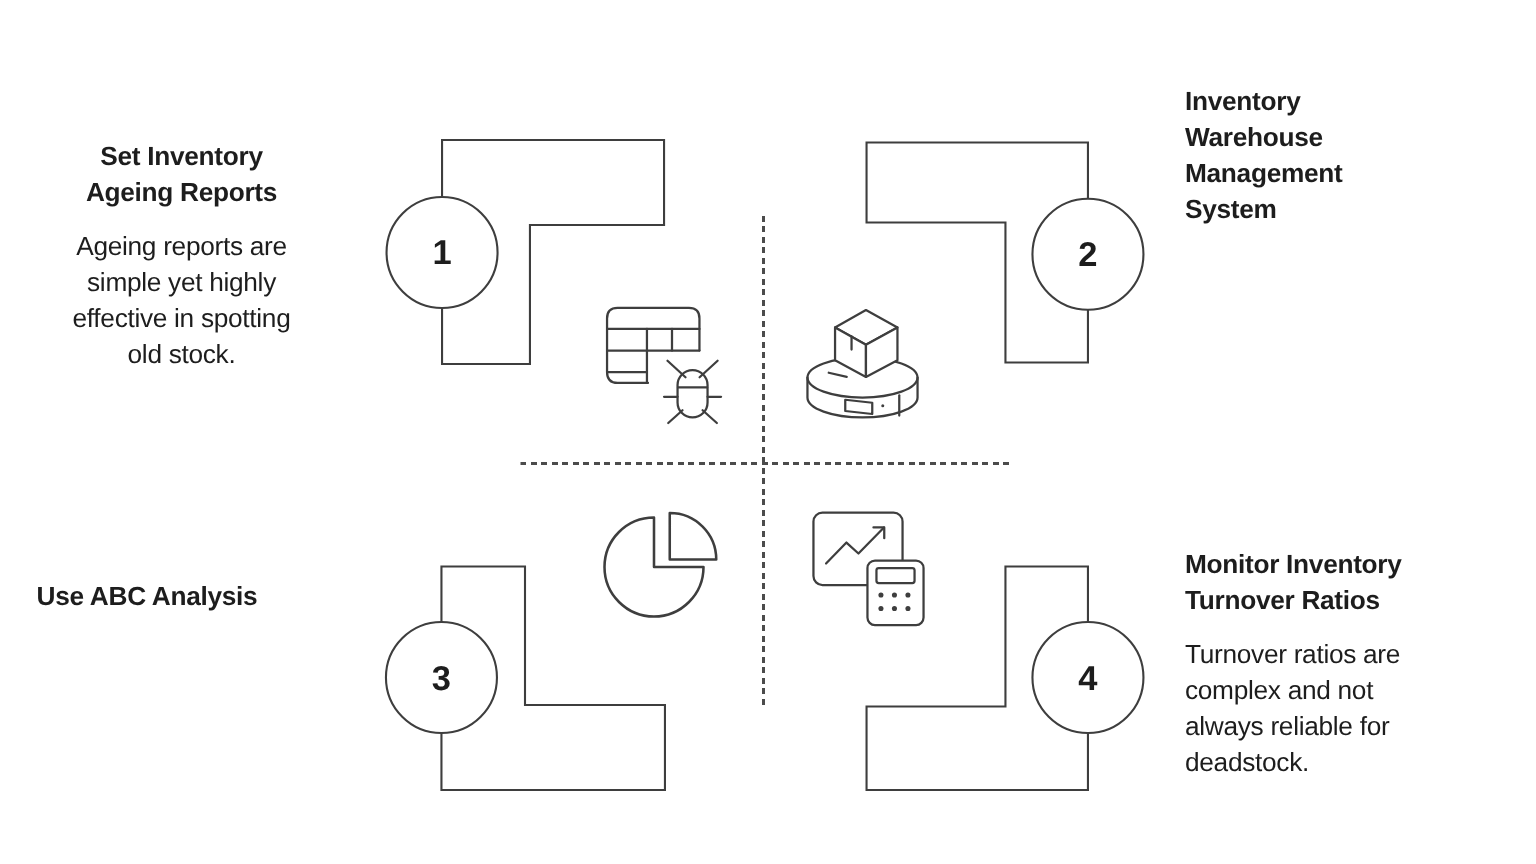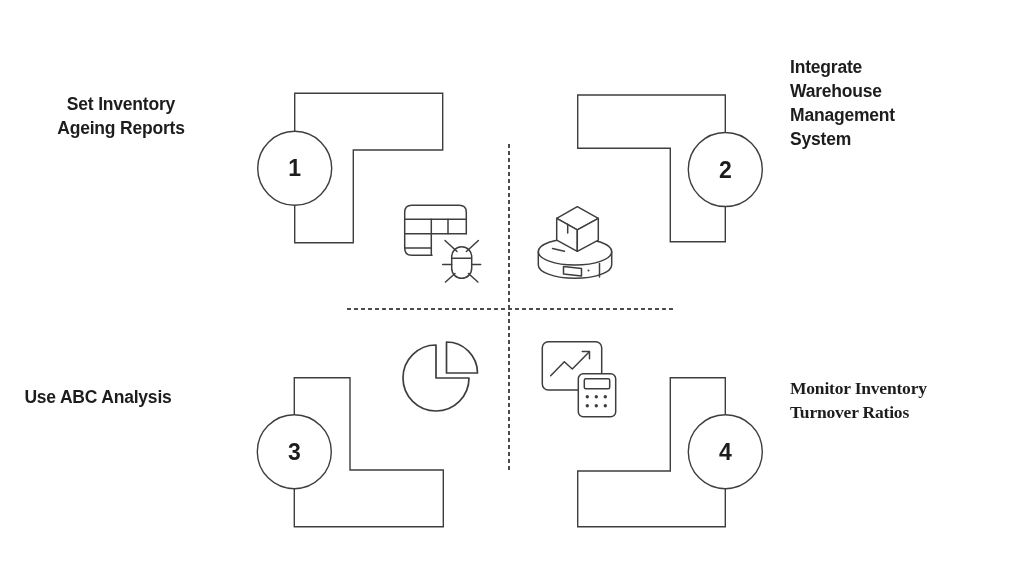--- a/index.html
+++ b/index.html
@@ -19,40 +19,44 @@
   }
   .qtext p{
     font-size:17.5px;line-height:24px;margin:0;
     white-space:pre-line;letter-spacing:-0.2px;color:#1d1d1d;
   }
   .ta-r{text-align:center;}
   .ta-l{text-align:left;}
   .q1t{right:793px;top:92px;width:220px;}
   .q2t{left:790px;top:55px;width:210px;}
   .q3t{right:816px;top:385px;width:220px;}
-  .q4t{left:790px;top:376px;width:210px;font-family:Liberation Serif, serif;}
+  .q4t{left:790px;top:364px;width:210px;}
   svg{position:absolute;overflow:visible;}
   .shape path{fill:none;stroke:#3e3e3e;stroke-width:1.4;}
   .shape circle{fill:#ffffff;stroke:#3e3e3e;stroke-width:1.4;}
   .shape text{font-family:"Liberation Sans",sans-serif;font-size:23px;font-weight:bold;fill:#1d1d1d;text-anchor:middle;}
   .icon path, .icon rect, .icon ellipse, .icon line{fill:none;stroke:#3e3e3e;stroke-width:1.5;stroke-linecap:round;stroke-linejoin:round;}
   .icon .wfill{fill:#ffffff;}
   .icon .dot{fill:#3e3e3e;stroke:none;}
 </style>
 </head>
 <body>
 
 <div class="canvas">
 
   <div class="divider v"></div>
   <div class="divider h"></div>
 
   <div class="qtext ta-r q1t">
     <h2>Set Inventory
 Ageing Reports</h2>
+    <p>Ageing reports are
+simple yet highly
+effective in spotting
+old stock.</p>
   </div>
   <svg class="shape" style="left:250px;top:86px" width="210" height="165" viewBox="0 0 210 165">
     <path d="M 44.7,7.3 H 192.7 V 64 H 103.3 V 156.7 H 44.7 Z"></path>
     <circle cx="44.7" cy="82.3" r="37"></circle>
     <text x="44.7" y="90.3">1</text>
   </svg>
   <svg class="icon" style="left:398px;top:200px" width="84" height="84" viewBox="0 0 84 84">
     <path d="M 6.7,48 V 12.3 Q 6.7,5.3 13.7,5.3 H 61.3 Q 68.3,5.3 68.3,12.3 V 33.7"></path>
     <path d="M 6.7,48 Q 6.7,55.3 13.7,55.3 H 34"></path>
     <path d="M 6.7,19.3 H 68.3"></path>
@@ -64,21 +68,21 @@
     <path d="M 54,58.3 H 73.4"></path>
     <path d="M 59,51.5 L 47,40.5"></path>
     <path d="M 68.4,51.5 L 80.4,40.5"></path>
     <path d="M 53.7,64.5 H 44.7"></path>
     <path d="M 73.7,64.5 H 82.7"></path>
     <path d="M 57,73.5 L 47.5,82"></path>
     <path d="M 70.4,73.5 L 79.9,82"></path>
   </svg>
 
   <div class="qtext ta-l q2t">
-    <h2>Integrate
+    <h2>Inventory
 Warehouse
 Management
 System</h2>
   </div>
   <svg class="shape" style="left:545px;top:86px" width="222" height="165" viewBox="0 0 222 165">
     <path d="M 32.7,9 H 180.3 V 155.7 H 125.3 V 62.3 H 32.7 Z"></path>
     <circle cx="180.3" cy="83.5" r="37"></circle>
     <text x="180.3" y="91.5">2</text>
   </svg>
   <svg class="icon" style="left:536px;top:202px" width="82" height="84" viewBox="0 0 82 84">
@@ -103,20 +107,24 @@
     <text x="44.3" y="89.7">3</text>
   </svg>
   <svg class="icon" style="left:402px;top:336px" width="80" height="80" viewBox="0 0 80 80">
     <path style="stroke-width:1.7" d="M 34,9 A 33,33 0 1 0 67,42 L 34,42 Z"></path>
     <path style="stroke-width:1.7" d="M 44.5,37 V 6 A 31,31 0 0 1 75.5,37 Z"></path>
   </svg>
 
   <div class="qtext ta-l q4t">
     <h2>Monitor Inventory
 Turnover Ratios</h2>
+    <p>Turnover ratios are
+complex and not
+always reliable for
+deadstock.</p>
   </div>
   <svg class="shape" style="left:545px;top:370px" width="222" height="165" viewBox="0 0 222 165">
     <path d="M 125.3,7.7 H 180.3 V 156.7 H 32.7 V 101 H 125.3 Z"></path>
     <circle cx="180.3" cy="81.7" r="37"></circle>
     <text x="180.3" y="89.7">4</text>
   </svg>
   <svg class="icon" style="left:538px;top:338px" width="80" height="82" viewBox="0 0 80 82">
     <rect x="4.3" y="3.7" width="59.4" height="48.3" rx="6"></rect>
     <path d="M 12.7,37.7 L 26.3,23.7 L 34.3,31 L 51.3,13.7"></path>
     <path d="M 44.3,13.6 H 51.5 V 20.8"></path>

